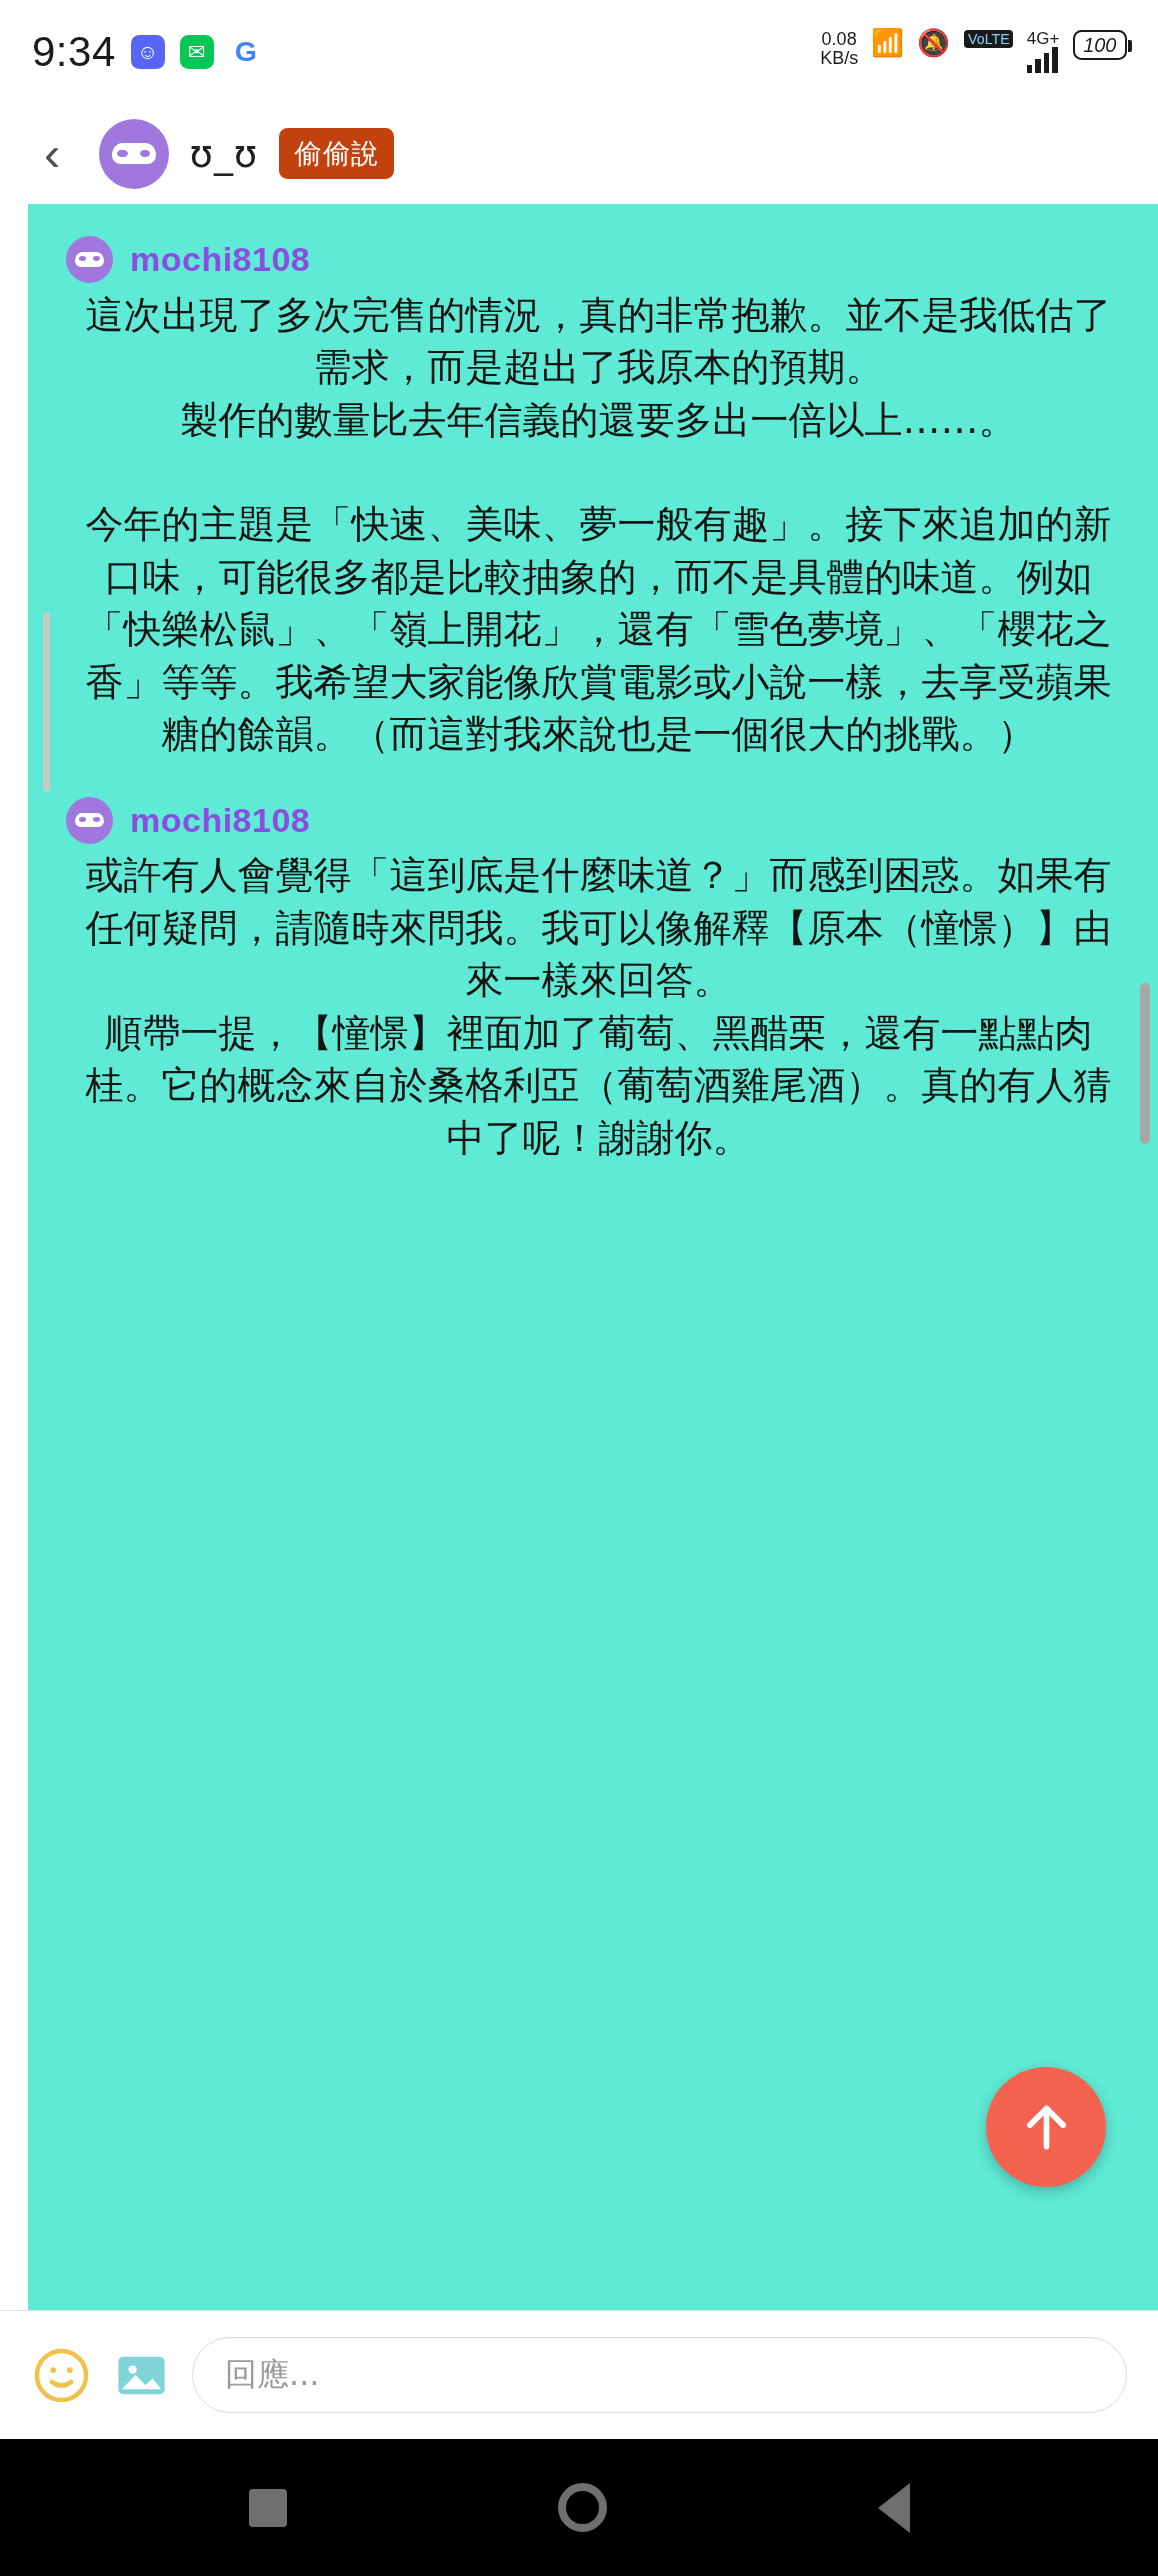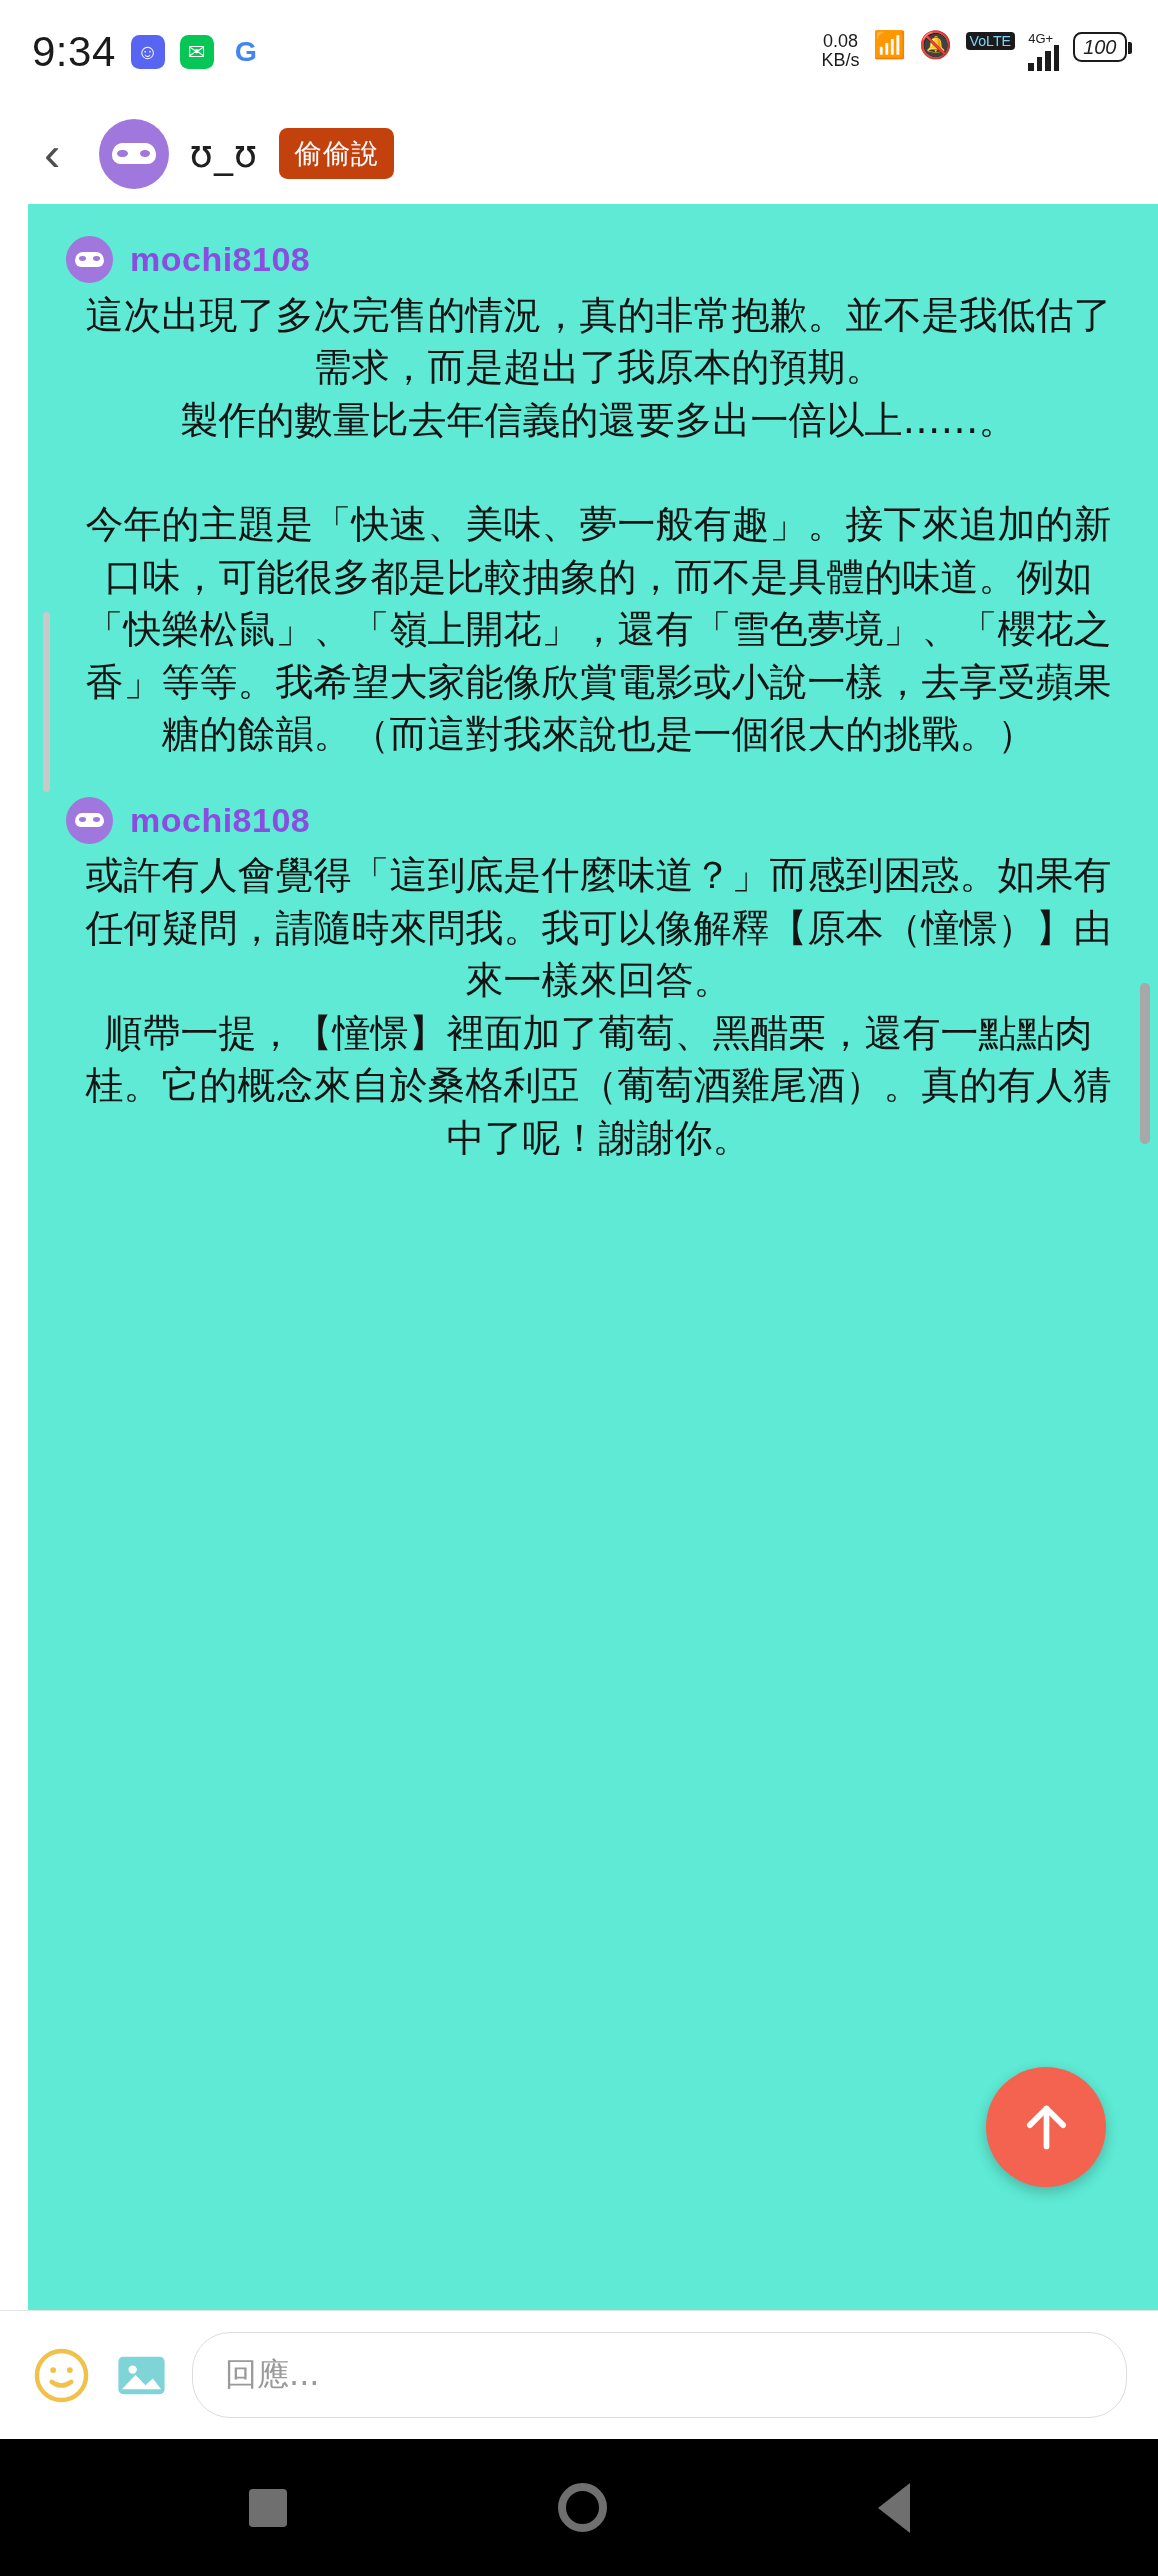--- a/index.html
+++ b/index.html
@@ -82,21 +82,21 @@
     color: #7dd3fc;
     border-radius: 3.8px;
     padding: 1.9px 3.8px;
     line-height: 1.05;
     text-align: center;
   }
   .sb-4g {
     display: flex;
     flex-direction: column;
     align-items: flex-start;
-    font-size: 13px;
+    font-size: 17px;
     line-height: 1;
   }
   .sb-bars {
     display: flex;
     align-items: flex-end;
     gap: 2.8px;
     height: 26.6px;
   }
   .sb-bars i {
     display: block;
@@ -274,21 +274,21 @@
     border-top: 1.9px solid #e3e3e3;
     display: flex;
     align-items: center;
     gap: 21px;
     padding: 0 32px;
     background: #ffffff;
   }
   .c-ico { width: 59px; height: 59px; flex: 0 0 59px; }
   .c-input {
     flex: 1 1 auto;
-    height: 86px;
+    height: 76px;
     border: 1.9px solid #dcdcdc;
     border-radius: 38px;
     background: #ffffff;
     display: flex;
     align-items: center;
     padding: 0 32px;
   }
   .c-input span {
     color: #9a9a9a;
     font-size: 32px;

